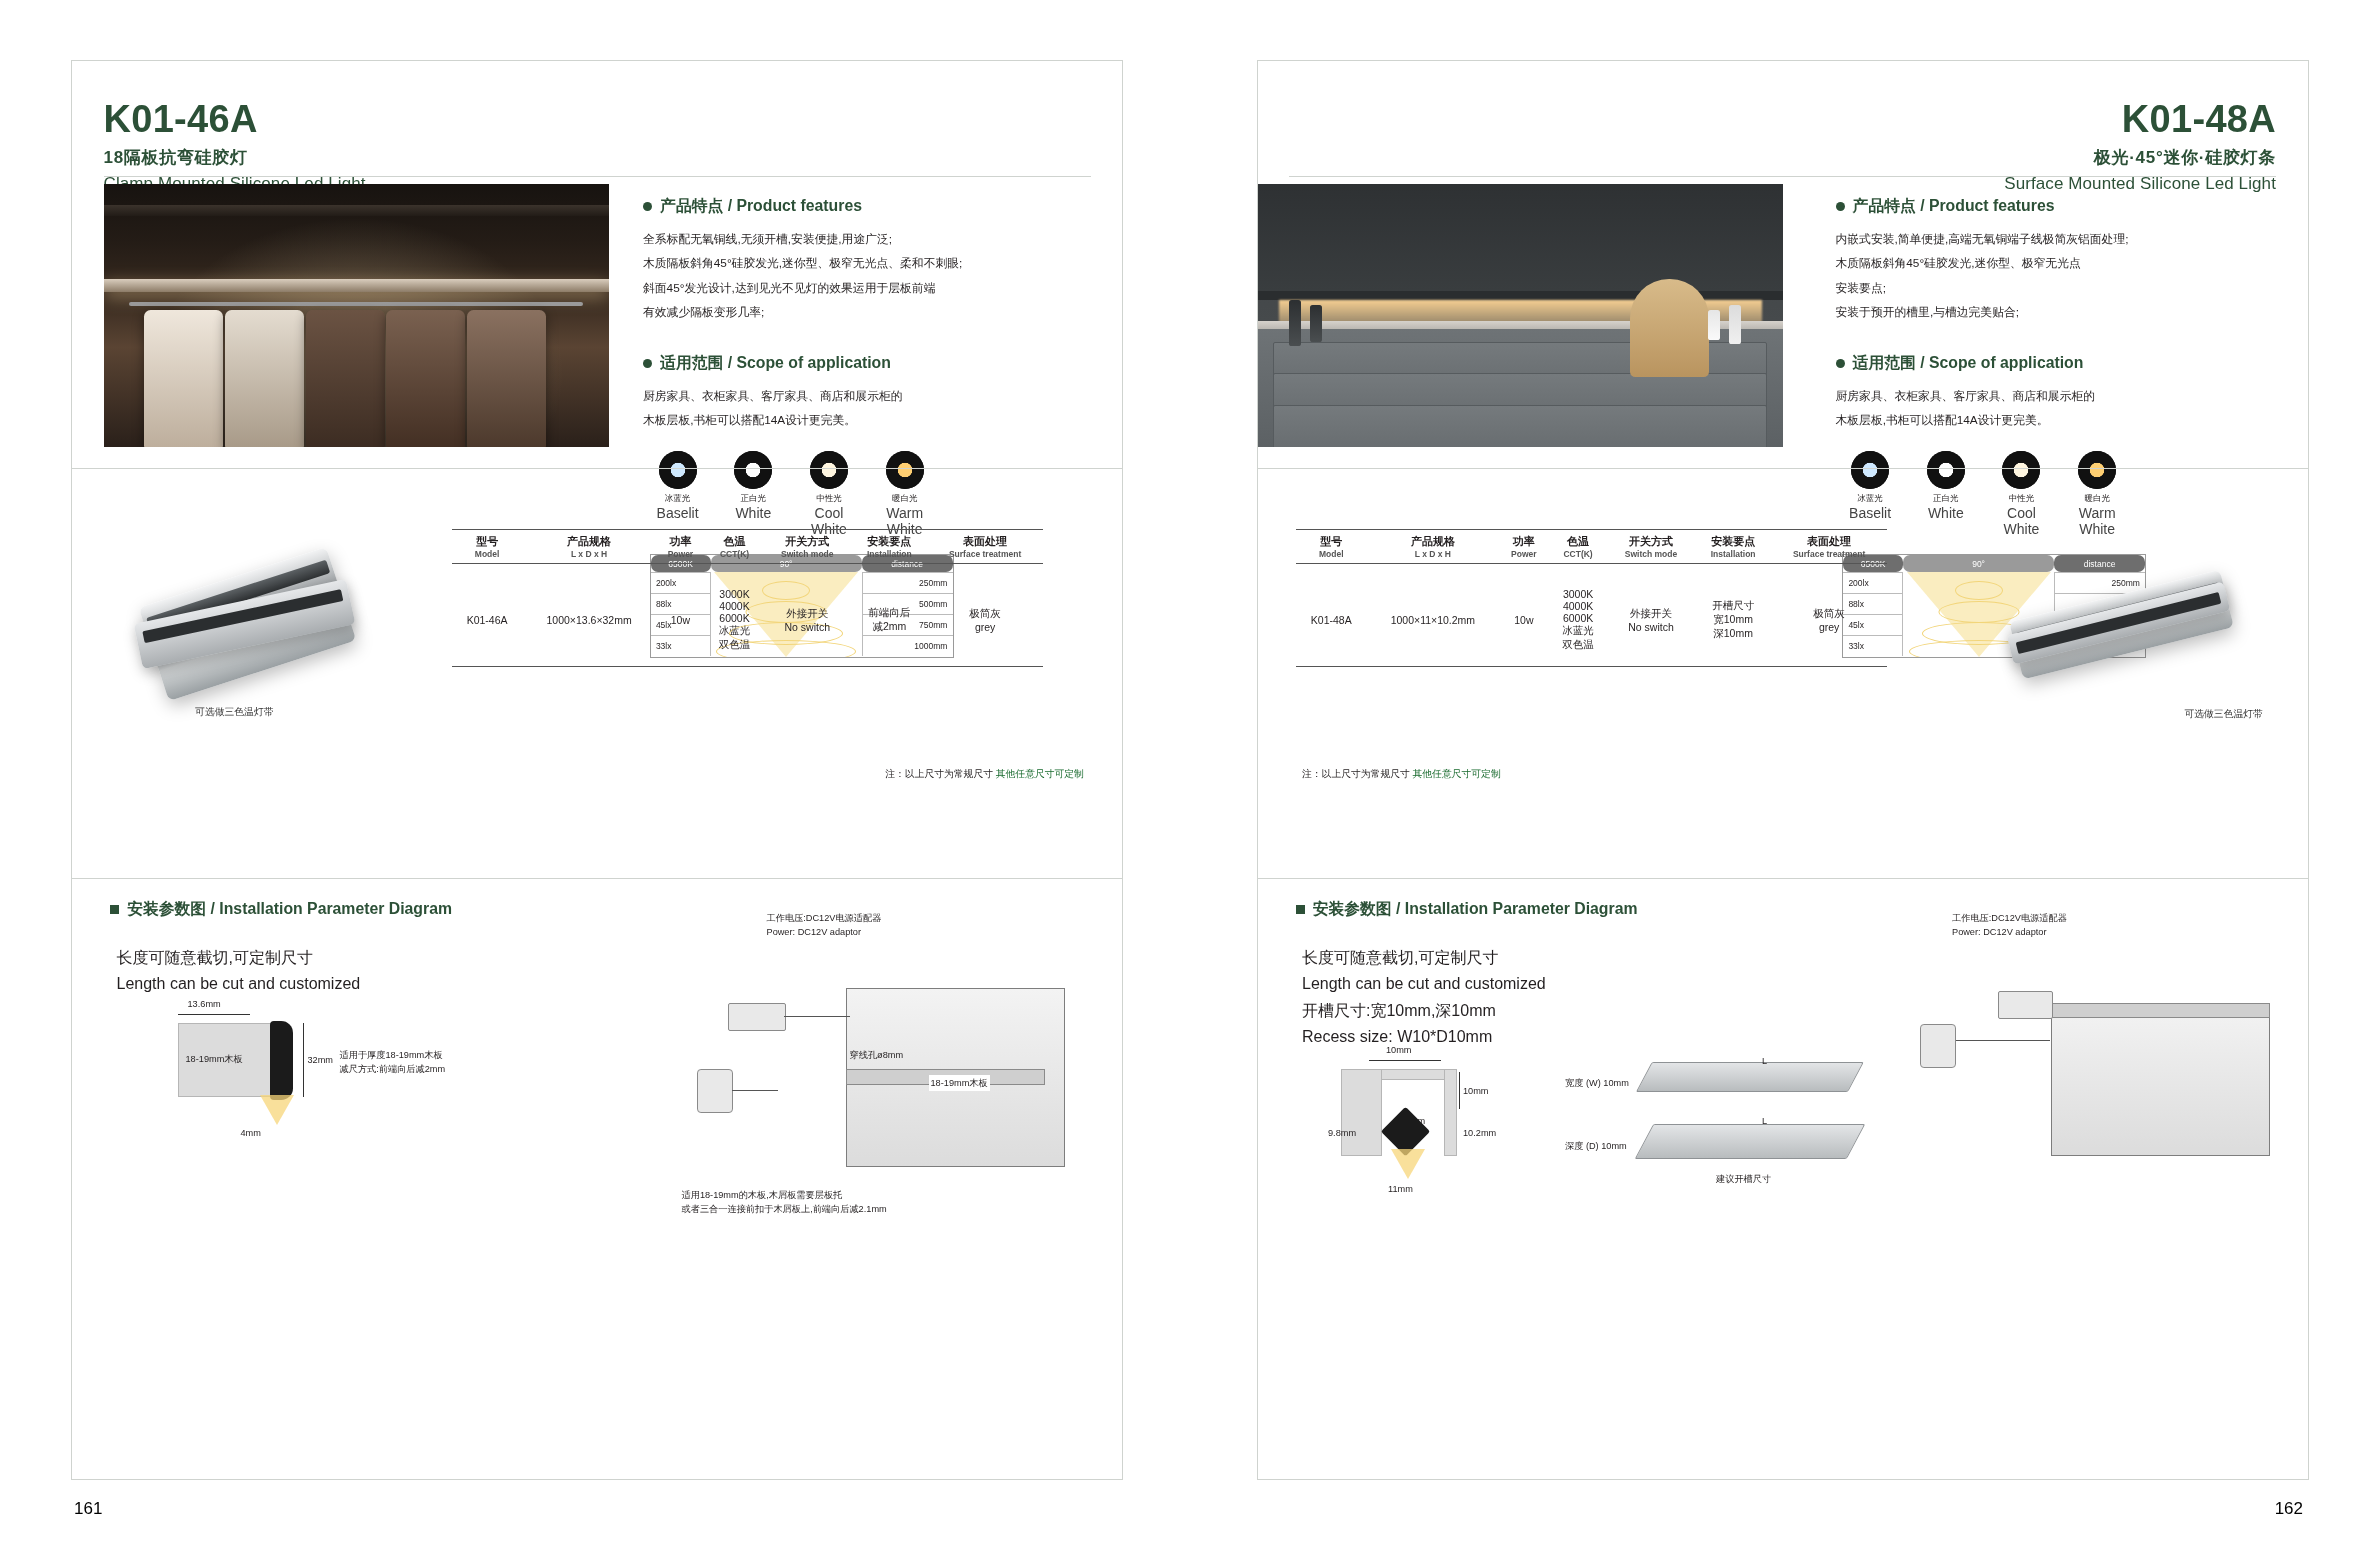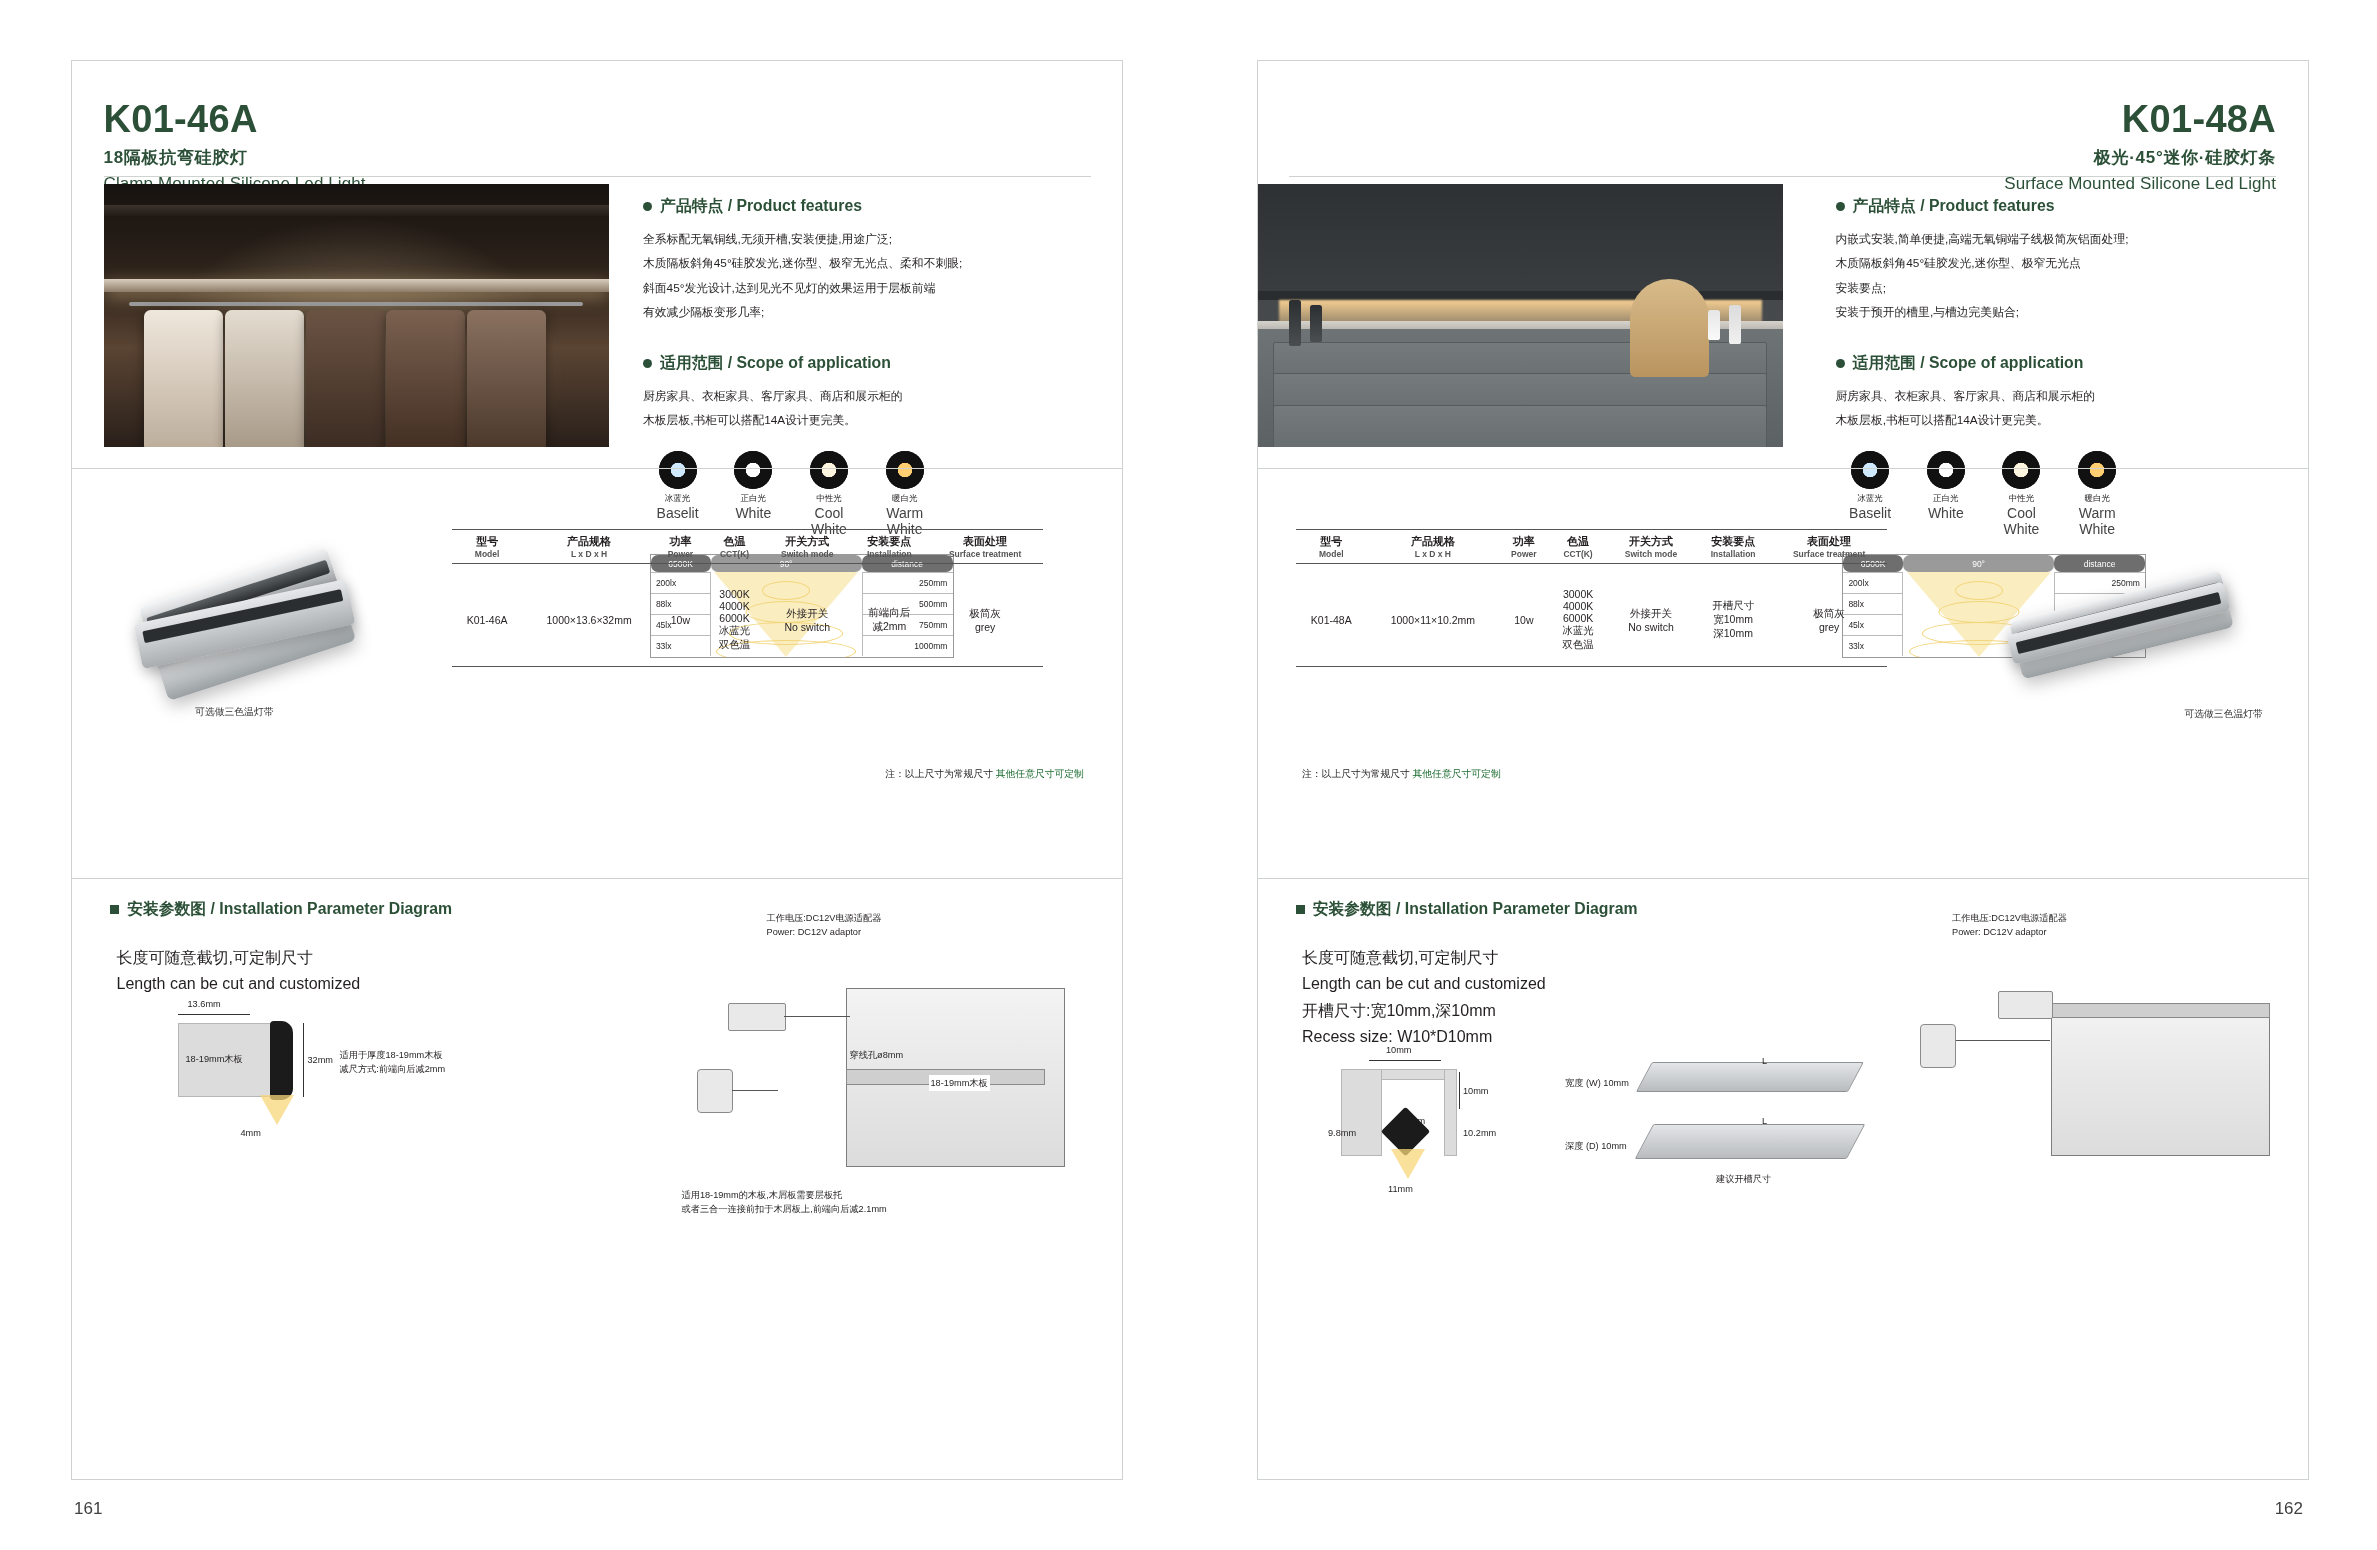--- a/index.html
+++ b/index.html
@@ -119,21 +119,21 @@
   .wood{position:absolute;background:#dcdcdc;border:0.7px solid #b6b6b6;}
   .sil{position:absolute;background:#1b1b1b;border-radius:2.6px;}
   .arrowline{position:absolute;background:#333;}
   .glow{position:absolute;width:0;height:0;border-left:17px solid transparent;border-right:17px solid transparent;border-top:30px solid rgba(247,213,122,.75);}
 
   .cab{position:absolute;border:0.7px solid #7d7d7d;background:linear-gradient(180deg,#f3f3f3,#dcdcdc);}
   .cabtop{position:absolute;background:#cfcfcf;border:0.7px solid #8a8a8a;}
   .plug{position:absolute;background:#e9e9e9;border:0.7px solid #8a8a8a;border-radius:2px;}
   .wire{position:absolute;border-top:1.3px solid #555;}
 
-  .pgnum{position:absolute;bottom:31.5px;font-size:17px;color:#404040;}
+  .pgnum{position:absolute;bottom:31.5px;font-size:17px;color:#000000;}
   .pg-l{left:74px;}
   .pg-r{right:74px;}
 
   .channel{position:absolute;background:linear-gradient(180deg,#e3e5e7,#b8bcbe);border:0.7px solid #8e9295;border-radius:2px;}
 </style>
 </head>
 <body>
 
 <div class="spread">
 

